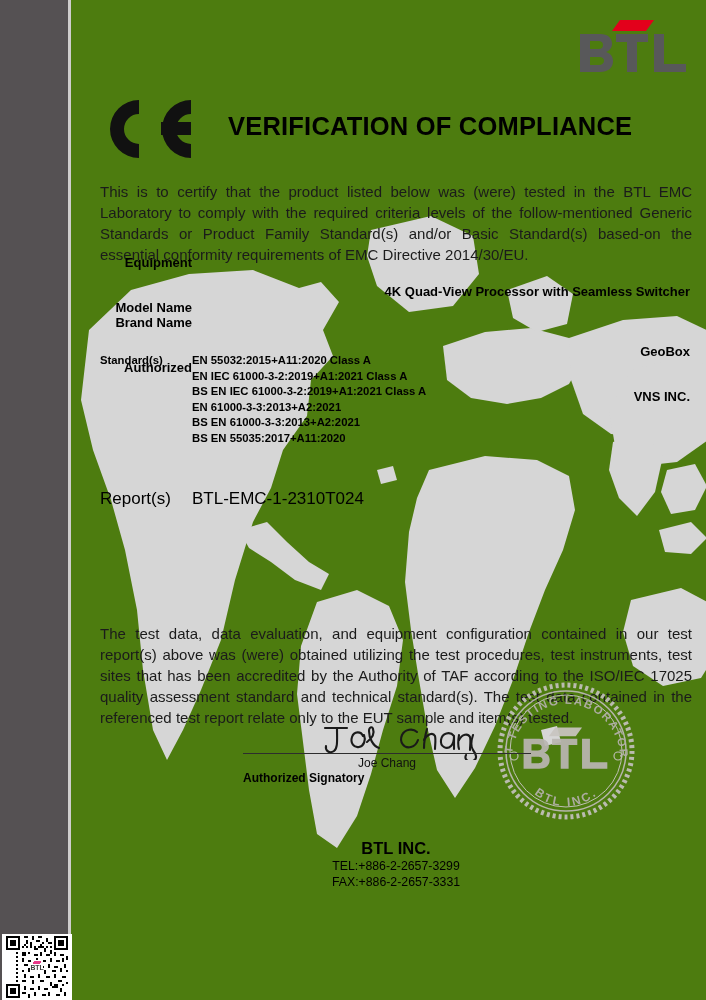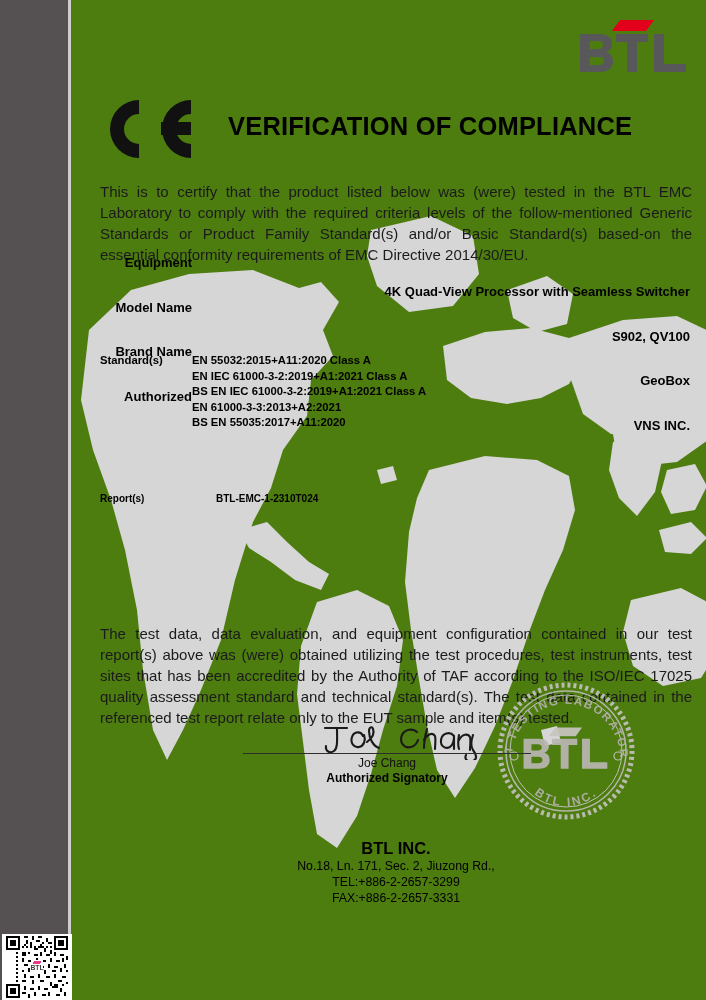--- a/index.html
+++ b/index.html
@@ -134,25 +134,24 @@
     color: #000;
   }
   .std-item { white-space: nowrap; }
 
   #report-block {
     position: absolute;
     left: 100px;
     top: 491px;
     width: 590px;
     display: flex;
-    font-size: 10px;
-    font-weight: bold;
+    font-size: 17px;
+    font-weight: normal;
     line-height: 15.6px;
     color: #000;
-    gap: 24px;
   }
   #report-label { width: 92px; flex: 0 0 92px; }
 
   
   #seal {
     position: absolute;
     left: 492px;
     top: 678px;
     width: 148px;
     height: 146px;
@@ -188,21 +187,20 @@
     width: 288px;
     text-align: center;
     font-size: 12px;
     color: #111;
   }
   #sig-role {
     position: absolute;
     top: 53px;
     left: 0;
     width: 288px;
-    text-align: center;
     font-size: 12px;
     font-weight: bold;
     color: #000;
   }
 
   
   #company-footer {
     position: absolute;
     left: 100px;
     top: 838px;
@@ -309,39 +307,39 @@
 
   <div class="para" id="intro-para">This is to certify that the product listed below was (were) tested in the BTL EMC Laboratory to comply with the required criteria levels of the follow-mentioned Generic Standards or Product Family Standard(s) and/or Basic Standard(s) based-on the essential conformity requirements of EMC Directive 2014/30/EU.</div>
 
   <div id="details">
     <div class="detail-row">
       <div class="detail-label">Equipment</div>
       <div class="detail-value">4K Quad-View Processor with Seamless Switcher</div>
     </div>
     <div class="detail-row">
       <div class="detail-label">Model Name</div>
-      <div class="detail-value">S902, QV100</div>
     </div>
     <div class="detail-row">
       <div class="detail-label">Brand Name</div>
       <div class="detail-value">GeoBox</div>
     </div>
     <div class="detail-row">
       <div class="detail-label">Authorized</div>
       <div class="detail-value">VNS INC.</div>
     </div>
   </div>
 
   <div id="standards-block">
     <div id="standards-label">Standard(s)</div>
     <div id="standards-list">
       <div class="std-item">EN 55032:2015+A11:2020 Class A</div>
       <div class="std-item">EN IEC 61000-3-2:2019+A1:2021 Class A</div>
       <div class="std-item">BS EN IEC 61000-3-2:2019+A1:2021 Class A</div>
       <div class="std-item">EN 61000-3-3:2013+A2:2021</div>
+      <div class="std-item">BS EN 61000-3-3:2013+A2:2021</div>
       <div class="std-item">BS EN 55035:2017+A11:2020</div>
     </div>
   </div>
 
   <div id="report-block">
     <div id="report-label">Report(s)</div>
     <div id="report-value">BTL-EMC-1-2310T024</div>
   </div>
 
   <div class="para" id="footer-para">The test data, data evaluation, and equipment configuration contained in our test report(s) above was (were) obtained utilizing the test procedures, test instruments, test sites that has been accredited by the Authority of TAF according to the ISO/IEC 17025 quality assessment standard and technical standard(s). The test data contained in the referenced test report relate only to the EUT sample and item(s) tested.</div>
@@ -389,21 +387,20 @@
         <path d="M152,17 C150,23 150,29 152,32 C155,36 157,41 152,43 C147,45 143,41 145,37"></path>
       </g>
     </svg>
     <div id="sig-line"></div>
     <div id="sig-name">Joe Chang</div>
     <div id="sig-role">Authorized Signatory</div>
   </div>
 
   <div id="company-footer">
     <div id="company-name">BTL INC.</div>
-    <div class="company-line">No.18, Ln. 171, Sec. 2, Jiuzong Rd.,</div>
     <div class="company-line">TEL:+886-2-2657-3299</div>
     <div class="company-line">FAX:+886-2-2657-3331</div>
   </div>
 
   <svg id="qr-code" viewBox="0 0 33 33" shape-rendering="crispEdges">
     <rect width="33" height="33" fill="#ffffff"></rect>
     <g fill="#000000">
 
       <rect x="1" y="1" width="7" height="1"></rect>
         <rect x="1" y="7" width="7" height="1"></rect>

